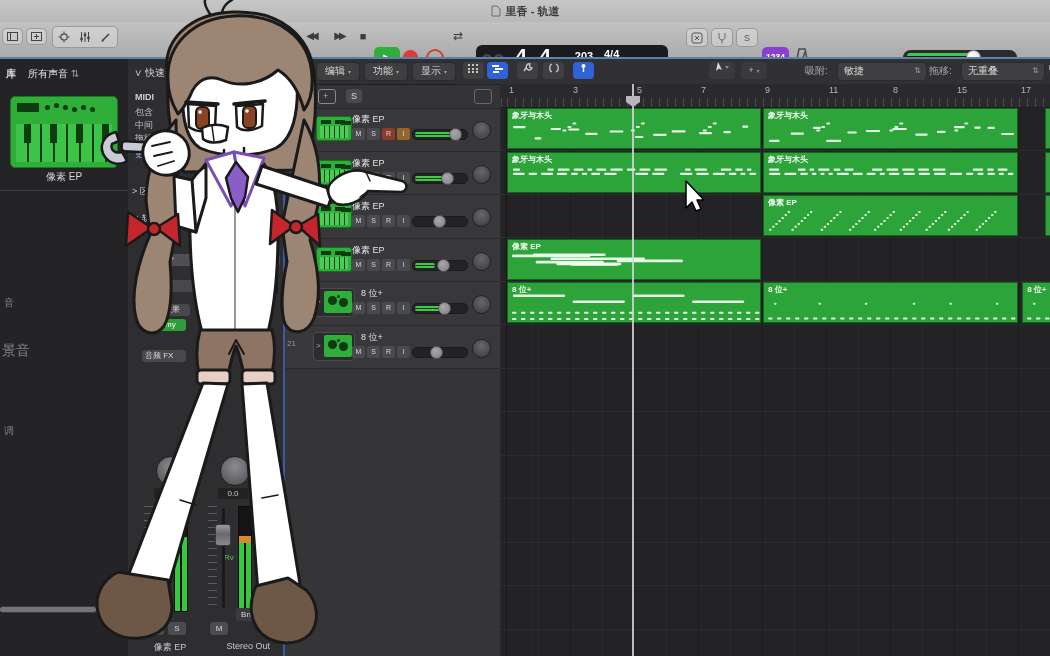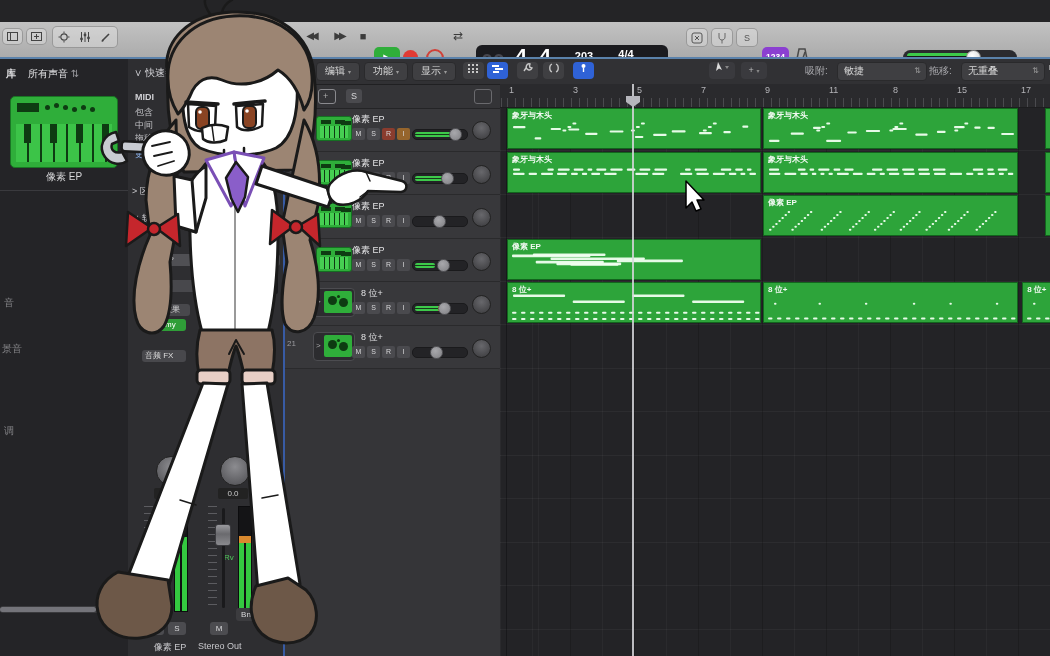--- a/index.html
+++ b/index.html
@@ -106,20 +106,26 @@
   #caption .l1{font-size:29px;}
   #caption .l2{font-size:27px;margin-top:4px;}
   #character{left:0;top:0;z-index:30;pointer-events:none;}
   #cursor{left:0;top:0;z-index:40;pointer-events:none;}
 </style>
 </head>
 <body>
 
 <div id="stage">
 
+  <div id="titlebar" class="abs">
+    <svg width="10" height="12" viewBox="0 0 10 12">
+        <path d="M1,1 h5 l3,3 v7 h-8 z" fill="none" stroke="#6a6a6a" stroke-width="1"></path>
+      </svg>
+    <span>里香 - 轨道</span>
+  </div>
 
   <div id="toolbar" class="abs">
     <div class="tool-pill" style="left:2px;top:6px;width:19px;height:15px;">
         <svg width="11" height="9">
           <rect x="0.5" y="0.5" width="10" height="8" fill="none" stroke="#444"></rect>
           <line x1="3.5" y1="1" x2="3.5" y2="8" stroke="#444"></line>
         </svg>
       </div>
     <div class="tool-pill" style="left:26px;top:6px;width:19px;height:15px;">
         <svg width="11" height="9">
@@ -166,21 +172,21 @@
       </div>
       <div style="width:26px;">
         <div class="lcd-num">4</div>
         <div class="lcd-lab">节拍</div>
       </div>
       <div style="width:40px;margin-left:6px;">
         <div style="font-size:11px;font-weight:bold;text-align:center;">203</div>
         <div class="lcd-lab">速度</div>
       </div>
       <div style="width:44px;">
-        <div style="font-size:11px;font-weight:bold;text-align:center;">4/4</div>
+        <div style="font-size:11px;font-weight:bold;">4/4</div>
         <div style="font-size:9px;text-align:center;">C大调</div>
       </div>
       <div style="color:#8a8a92;font-size:8px;">▾</div>
     </div>
 
     <div class="tool-pill" style="left:686px;top:6px;width:20px;height:17px;">
         <svg width="12" height="12">
           <rect x="1" y="1" width="10" height="10" rx="2" fill="none" stroke="#555"></rect>
           <line x1="4" y1="4" x2="8" y2="8" stroke="#555"></line>
           <line x1="8" y1="4" x2="4" y2="8" stroke="#555"></line>
@@ -214,21 +220,21 @@
     <div style="position:absolute;left:28px;top:9px;font-size:10px;color:#e0e0e2;"><span>所有声音</span> <span style="color:#9a9a9e;">⇅</span></div>
     <div style="position:absolute;left:10px;top:38px;width:106px;height:70px;background:#2fae3a;border-radius:5px;border:1px solid #1a7524;">
       <div style="position:absolute;left:6px;top:6px;width:22px;height:9px;background:#0e3b12;"></div>
       <div style="position:absolute;left:34px;top:8px;width:5px;height:5px;background:#0e3b12;border-radius:50%;box-shadow:9px -2px 0 #0e3b12,18px 0 0 #0e3b12,27px 2px 0 #0e3b12,36px 0 0 #0e3b12,45px 2px 0 #0e3b12;"></div>
       <div style="position:absolute;left:5px;bottom:5px;right:5px;height:38px;background:repeating-linear-gradient(90deg,#3cc448 0 11px,#0e3b12 11px 13px);"></div>
       <div style="position:absolute;left:5px;bottom:24px;right:5px;height:19px;background:repeating-linear-gradient(90deg,transparent 0 8px,#0e3b12 8px 15px,transparent 15px 26px);"></div>
     </div>
     <div style="position:absolute;left:0;top:112px;width:128px;text-align:center;font-size:10px;color:#d8d8da;">像素 EP</div>
     <div style="position:absolute;left:0;top:132px;width:128px;height:1px;background:#3a3a3e;"></div>
     <div style="position:absolute;left:4px;top:238px;font-size:10px;color:#808084;">音</div>
-    <div style="position:absolute;left:2px;top:284px;font-size:10px;color:#808084;">景音</div>
+    <div style="position:absolute;left:2px;top:284px;font-size:14px;color:#808084;">景音</div>
     <div style="position:absolute;left:4px;top:366px;font-size:10px;color:#808084;">调</div>
     <div style="position:absolute;left:0;top:548px;width:127px;height:7px;background:#3a3a3d;border-radius:3px;">
       <div style="position:absolute;left:0;top:1px;width:96px;height:5px;background:#74747a;border-radius:3px;"></div>
     </div>
   </div>
 
   <div id="inspector" class="abs">
     <div style="position:absolute;left:6px;top:8px;font-size:10px;color:#dadade;"><span>∨</span> <span>快速帮助</span></div>
     <div class="ilabel" style="left:7px;top:34px;font-weight:bold;color:#d0d0d4;">MIDI</div>
     <div class="ilabel" style="left:7px;top:48px;">包含</div>
@@ -268,21 +274,21 @@
         <div class="chip" style="left: 90px; top: 430px; width: 30px; height: 11px; line-height: 11px;">0.0</div>
         <div class="mtick" style="left: 80px; top: 448px;"></div>
         <div class="fadertrack" style="left: 94px; top: 450px;"></div>
         <div class="fadercap" style="left: 87px; top: 466px;"></div>
         <div class="meter" style="left: 110px; top: 448px;">
           <div class="mfill" style="height: 68px;"></div>
           <div style="position: absolute; left: 0px; bottom: 68px; width: 100%; height: 7px; background: rgb(217, 137, 46);"></div>
         </div>
         <div class="fbtn" style="left: 108px; top: 550px; width: 24px; background: rgb(60, 60, 63);">Bnc</div>
         <div class="fbtn" style="left: 82px; top: 564px;">M</div>
-        <div style="position: absolute; left: 70px; top: 583px; width: 72px; text-align: left; font-size: 9px; color: rgb(200, 200, 204);">Stereo Out</div>
+        <div style="position: absolute; left: 70px; top: 583px; width: 72px; text-align: right; font-size: 9px; color: rgb(200, 200, 204);">Stereo Out</div>
       </div>
   </div>
   <div id="insp-border" class="abs"></div>
 
   <div id="theader" class="abs"></div>
   <div id="track-toolbar" class="abs">
     <div style="position:absolute;left:8px;top:4px;color:#c8c8cc;font-size:12px;">+</div>
     <div style="position:absolute;left:33px;top:5px;width:16px;height:13px;border:1px solid #8a8a8e;border-radius:3px;" actable="true">
         <div style="position:absolute;left:4px;top:1px;color:#aaa;font-size:9px;">+</div>
       </div>

